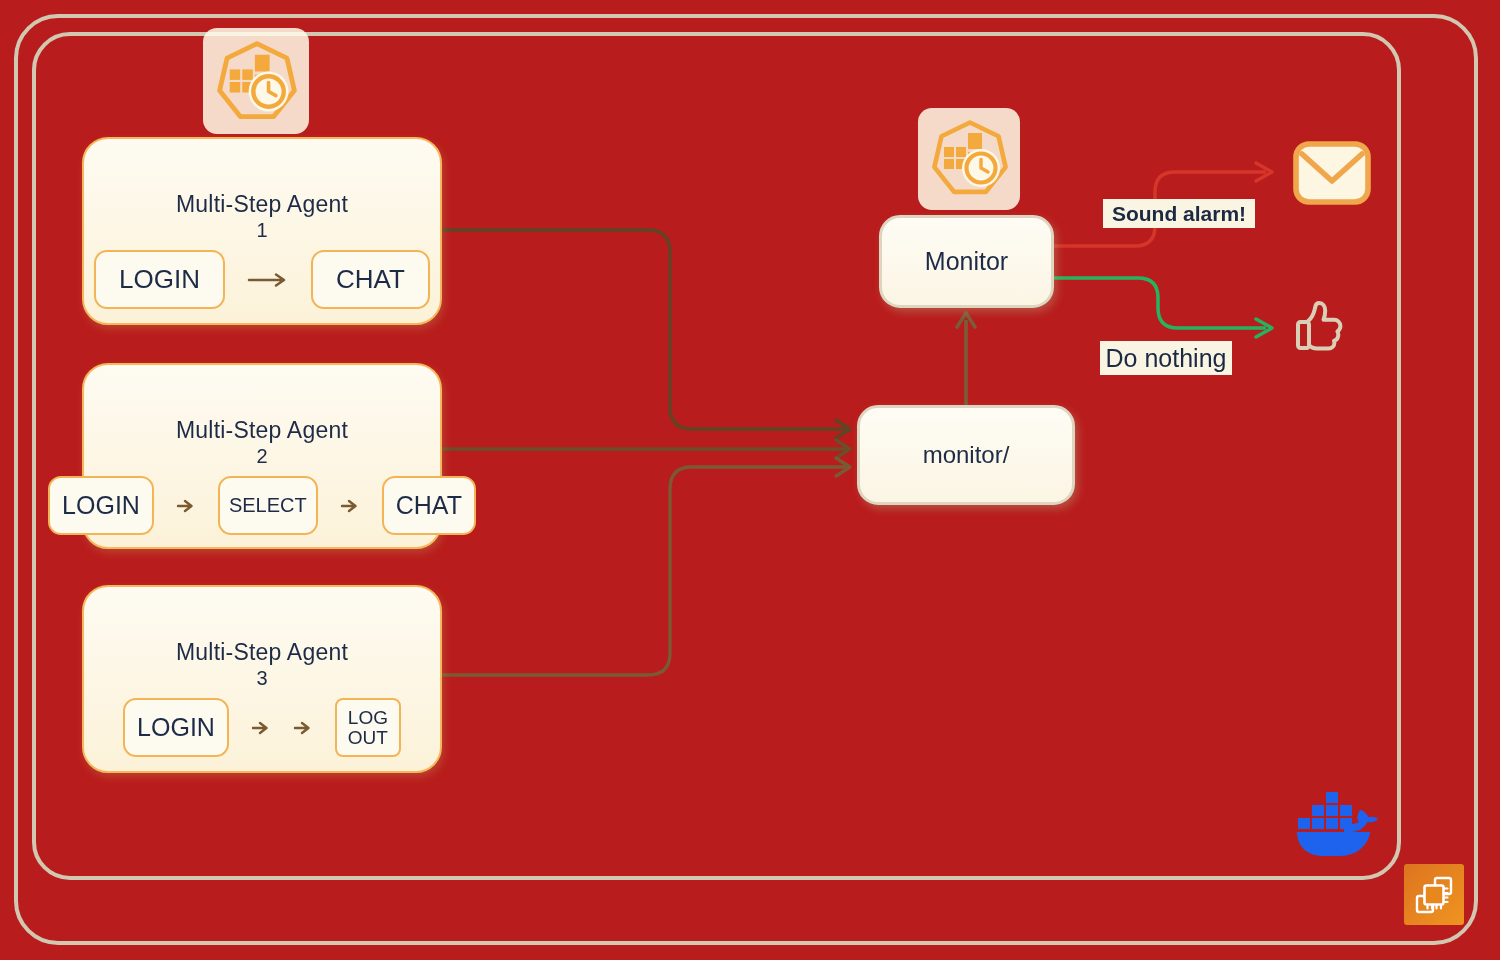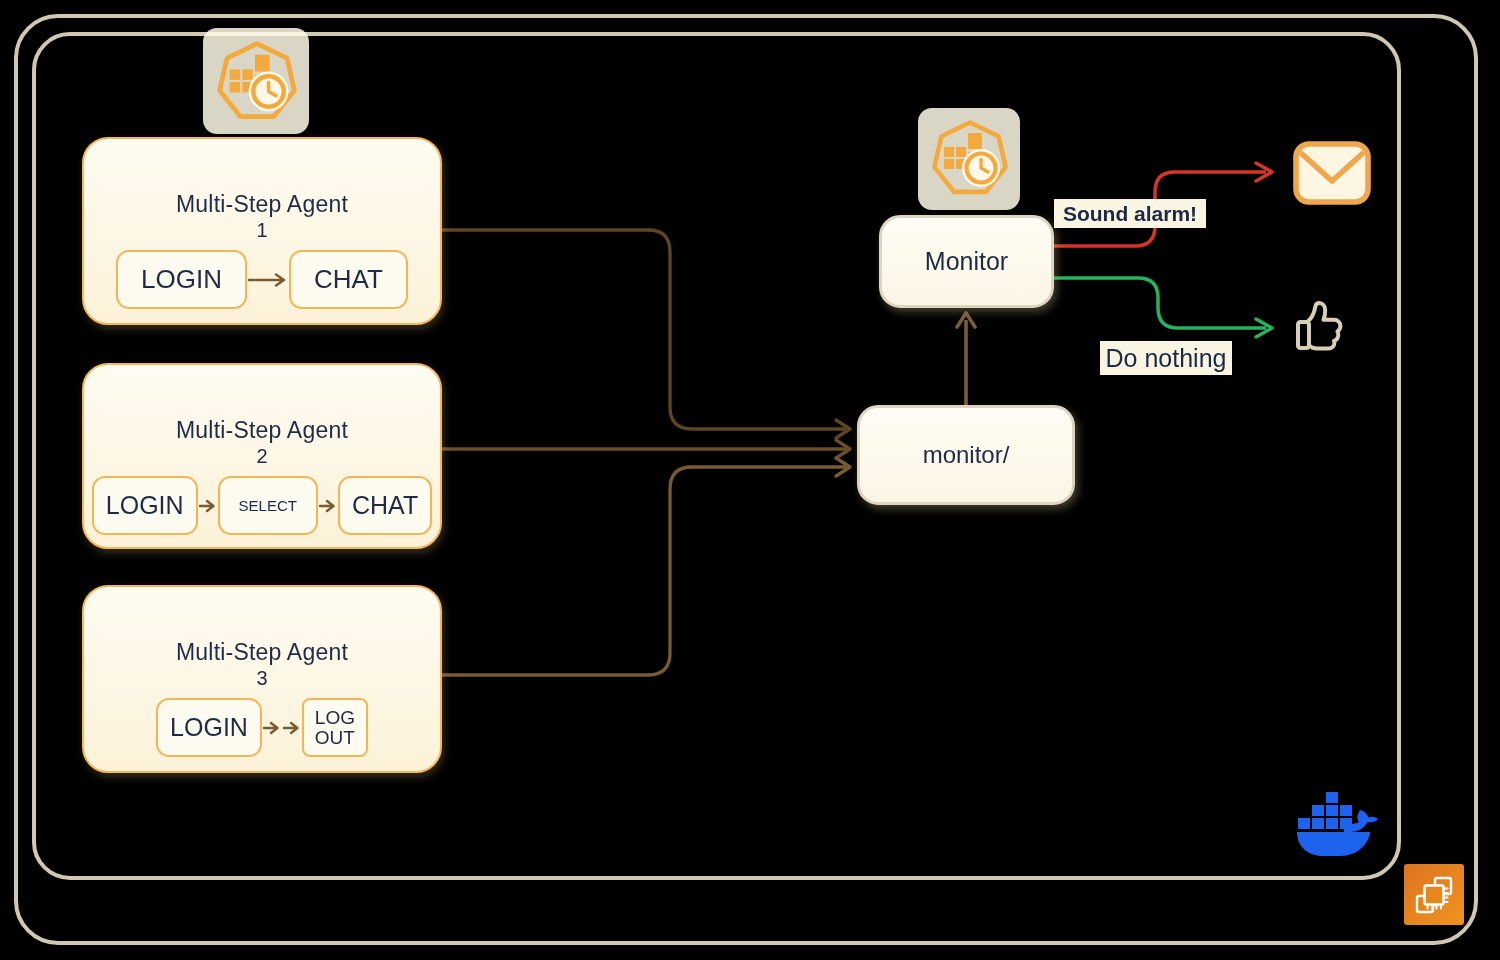--- a/index.html
+++ b/index.html
@@ -1,18 +1,18 @@
 <!DOCTYPE html>
 <html><head>
 <meta charset="utf-8">
 <style>
   html,body{margin:0;padding:0;background:#f6efdd;}
   .canvas{
     position:relative;width:1500px;height:960px;overflow:hidden;
-    background:#000000;
+    background:#b91c1c;
     font-family:"Liberation Sans", sans-serif;color:#1d2b47;
   }
   .frame{position:absolute;border:4px solid #d2c8b2;background:transparent;}
   .frame.outer{left:14px;top:14px;width:1456px;height:923px;border-radius:44px;}
   .frame.inner{left:32px;top:32px;width:1361px;height:840px;border-radius:38px;}
 
   .conn{position:absolute;left:0;top:0;width:1500px;height:960px;z-index:1;pointer-events:none;}
 
   .agent-card{
     position:absolute;left:82px;width:360px;z-index:2;
@@ -20,47 +20,47 @@
     background:linear-gradient(180deg,#fefbf2 0%,#fdf6e4 55%,#fbf2d8 100%);
     box-shadow:2px 4px 9px rgba(195,165,105,.28);
     display:flex;flex-direction:column;align-items:center;
     box-sizing:border-box;padding-top:52px;
   }
   .agent-card.a1{top:137px;height:188px;}
   .agent-card.a2{top:363px;height:186px;}
   .agent-card.a3{top:585px;height:188px;}
   .agent-title{font-size:23px;font-weight:500;letter-spacing:.2px;line-height:1.15;}
   .agent-number{font-size:20px;font-weight:500;margin-top:2px;line-height:1.1;}
-  .steps-row{display:flex;align-items:center;margin-top:9px;gap:0;}
+  .steps-row{display:flex;align-items:center;margin-top:9px;gap:22px;}
   .step-btn{
     border:2.5px solid #f3b456;border-radius:13px;background:#fdfaf0;
     display:flex;align-items:center;justify-content:center;text-align:center;
     color:#1d2b47;font-weight:500;box-sizing:border-box;height:59px;
   }
   .step-btn.big{font-size:26px;padding:0 23px;}
   .step-btn.med{font-size:25px;padding:0 12px;}
-  .step-btn.small{font-size:15px;padding:0 19px;}
+  .step-btn.small{font-size:20px;padding:0 9px;}
   .step-btn.tiny{font-size:19px;width:66px;line-height:1.05;padding:0 4px;border-radius:8px;}
   .step-arrow{flex:0 0 auto;display:block;}
 
   .node-box{
     position:absolute;z-index:2;border:3px solid #ded5c0;border-radius:21px;
     background:linear-gradient(180deg,#fefcf4,#fbf5e4);
     box-shadow:3px 4px 8px rgba(185,165,125,.38);
     display:flex;align-items:center;justify-content:center;
     font-size:25px;font-weight:500;color:#1d2b47;box-sizing:border-box;
   }
   .monitor-box{left:879px;top:215px;width:175px;height:93px;}
   .monitor-dir-box{left:857px;top:405px;width:218px;height:100px;font-size:24px;}
 
   .flow-label{
     position:absolute;z-index:3;background:#faf4e3;text-align:center;
     color:#1b2942;padding:2px 3px;line-height:1.2;
   }
-  .flow-label.alarm{left:1054px;top:199px;width:146px;font-size:21px;font-weight:700;}
+  .flow-label.alarm{left:1103px;top:199px;width:146px;font-size:21px;font-weight:700;}
   .flow-label.nothing{left:1100px;top:297px;width:126px;font-size:25px;font-weight:500;margin-top:44px;}
 
   .icon-glow{position:absolute;z-index:1;background:#fffbe9;opacity:.85;border-radius:14px;}
   .glow-1{left:203px;top:28px;width:106px;height:106px;}
   .glow-2{left:918px;top:108px;width:102px;height:102px;}
   .abs-icon{position:absolute;z-index:3;}
 
   .ec2-badge{
     position:absolute;z-index:4;left:1404px;top:864px;width:60px;height:61px;
     background:linear-gradient(135deg,#dd7420 0%,#ef9420 100%);

